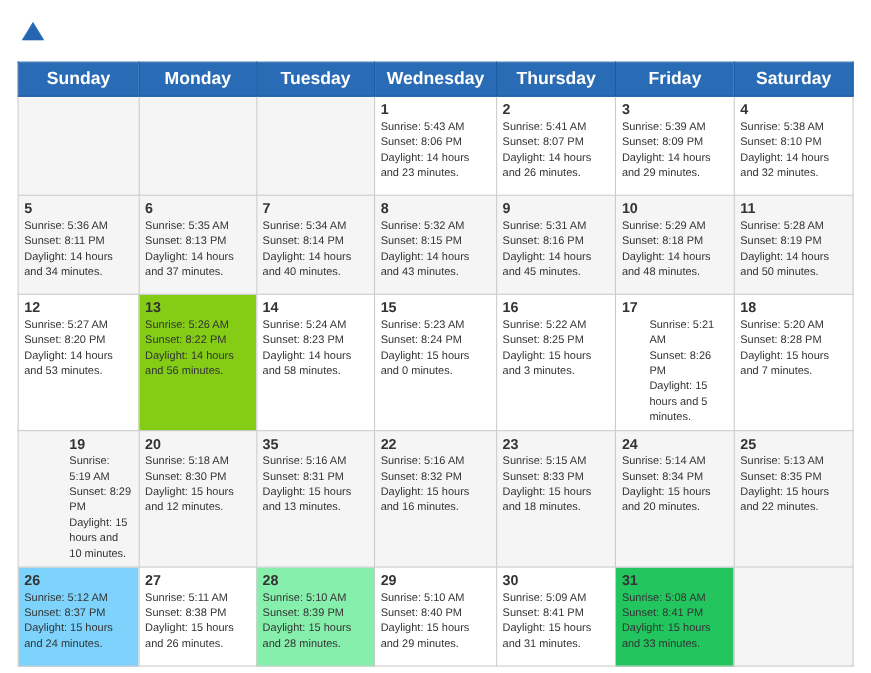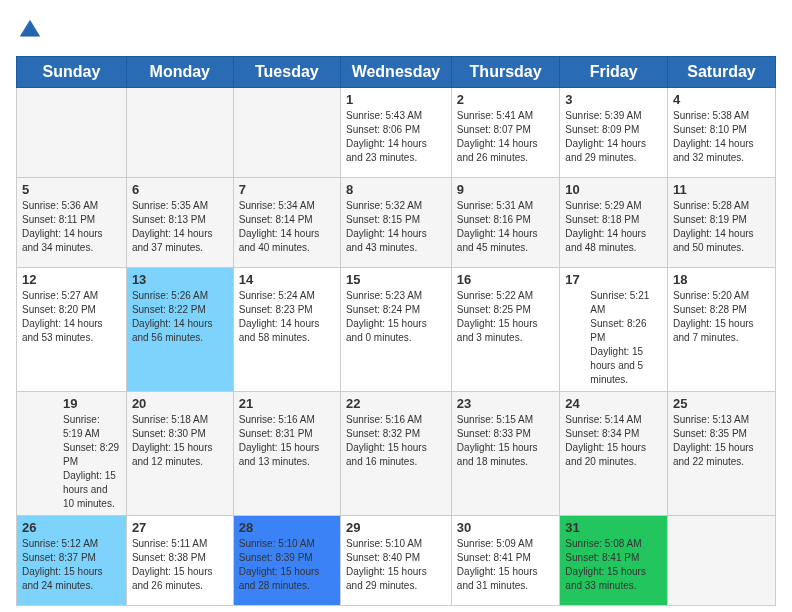--- a/index.html
+++ b/index.html
@@ -201,21 +201,21 @@
 Daylight: 14 hours and 50 minutes.</div>
         </td>
       </tr>
       <tr>
         <td style="background-color: rgb(255, 255, 255);">
           <span class="day-number">12</span>
           <div class="day-info" style="white-space: pre-line;">Sunrise: 5:27 AM
 Sunset: 8:20 PM
 Daylight: 14 hours and 53 minutes.</div>
         </td>
-        <td style="background-color: #7dd3fc;">
+        <td style="background-color: #84cc16;">
           <span class="day-number">13</span>
           <div class="day-info" style="white-space: pre-line;">Sunrise: 5:26 AM
 Sunset: 8:22 PM
 Daylight: 14 hours and 56 minutes.</div>
         </td>
         <td style="background-color: rgb(255, 255, 255);">
           <span class="day-number">14</span>
           <div class="day-info" style="white-space: pre-line;">Sunrise: 5:24 AM
 Sunset: 8:23 PM
 Daylight: 14 hours and 58 minutes.</div>
@@ -252,21 +252,21 @@
 Sunset: 8:29 PM
 Daylight: 15 hours and 10 minutes.</div>
         </td>
         <td style="background-color: rgb(245, 245, 245);">
           <span class="day-number">20</span>
           <div class="day-info" style="white-space: pre-line;">Sunrise: 5:18 AM
 Sunset: 8:30 PM
 Daylight: 15 hours and 12 minutes.</div>
         </td>
         <td style="background-color: rgb(245, 245, 245);">
-          <span class="day-number">21</span>
+          <span class="day-number">35</span>
           <div class="day-info" style="white-space: pre-line;">Sunrise: 5:16 AM
 Sunset: 8:31 PM
 Daylight: 15 hours and 13 minutes.</div>
         </td>
         <td style="background-color: rgb(245, 245, 245);">
           <span class="day-number">22</span>
           <div class="day-info" style="white-space: pre-line;">Sunrise: 5:16 AM
 Sunset: 8:32 PM
 Daylight: 15 hours and 16 minutes.</div>
         </td>
@@ -295,21 +295,21 @@
           <div class="day-info" style="white-space: pre-line;">Sunrise: 5:12 AM
 Sunset: 8:37 PM
 Daylight: 15 hours and 24 minutes.</div>
         </td>
         <td style="background-color: rgb(255, 255, 255);">
           <span class="day-number">27</span>
           <div class="day-info" style="white-space: pre-line;">Sunrise: 5:11 AM
 Sunset: 8:38 PM
 Daylight: 15 hours and 26 minutes.</div>
         </td>
-        <td style="background-color: #3b82f6;">
+        <td style="background-color: #86efac;">
           <span class="day-number">28</span>
           <div class="day-info" style="white-space: pre-line;">Sunrise: 5:10 AM
 Sunset: 8:39 PM
 Daylight: 15 hours and 28 minutes.</div>
         </td>
         <td style="background-color: rgb(255, 255, 255);">
           <span class="day-number">29</span>
           <div class="day-info" style="white-space: pre-line;">Sunrise: 5:10 AM
 Sunset: 8:40 PM
 Daylight: 15 hours and 29 minutes.</div>

